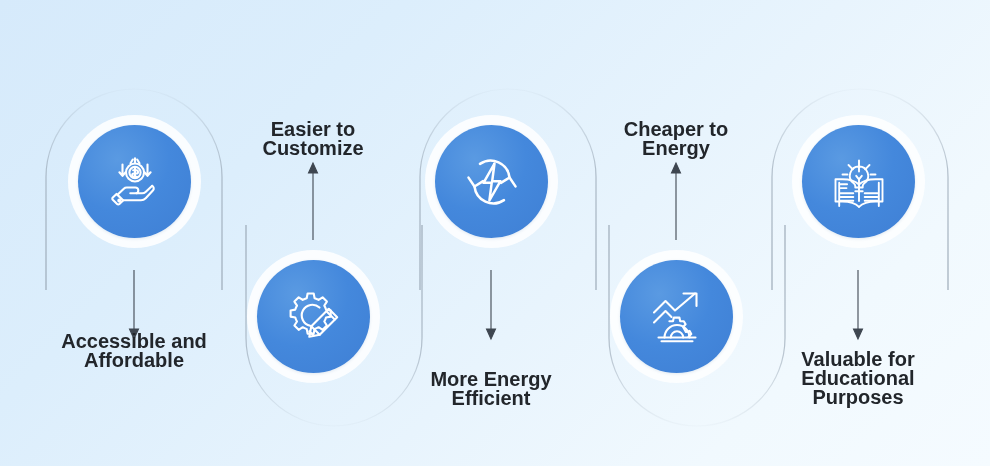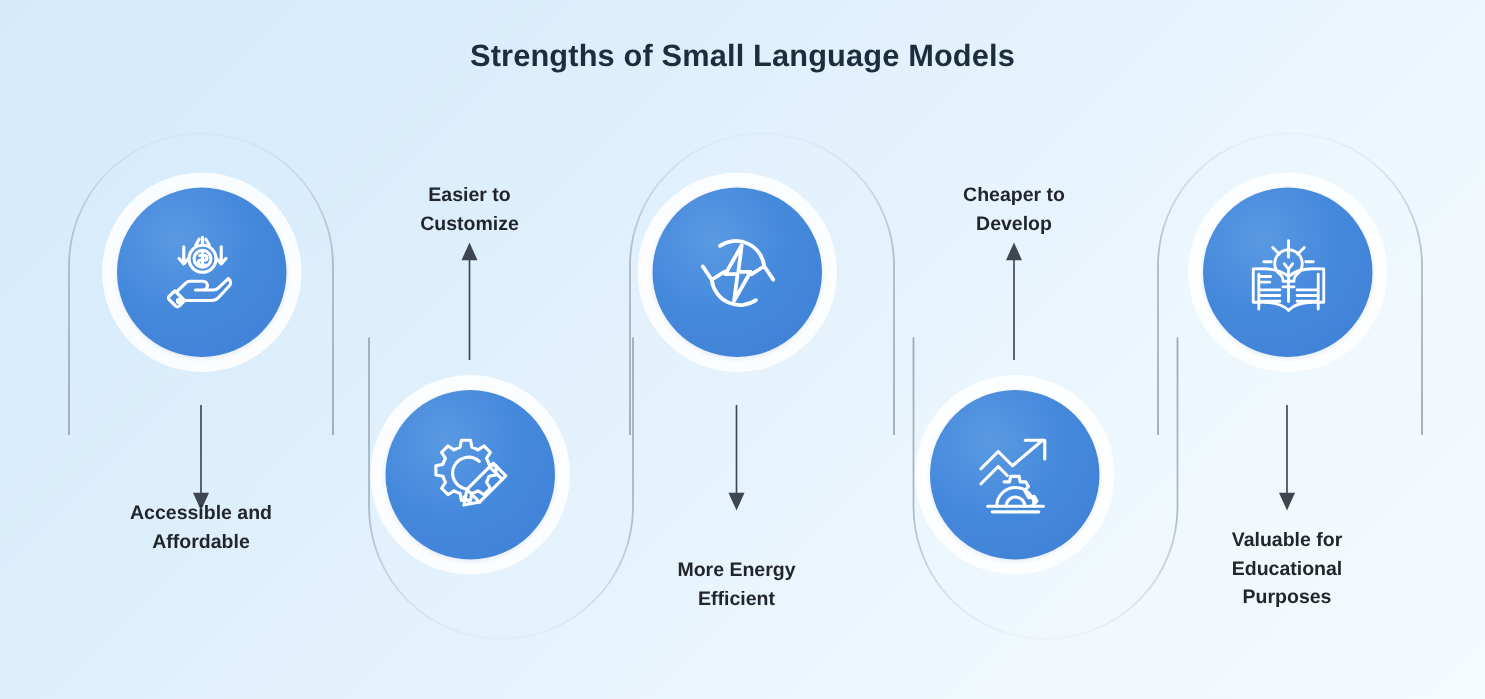--- a/index.html
+++ b/index.html
@@ -52,34 +52,33 @@
     display: flex;
     align-items: center;
     justify-content: center;
     box-shadow: 0 1px 3px rgba(40,90,150,0.13);
   }
   .icon-circle svg { display: block; }
 
   .label {
     position: absolute;
     text-align: center;
-    font-size: 13px;
+    font-size: 20px;
     line-height: 19px;
     font-weight: 600;
     color: #22262b;
     font-family: "Liberation Sans", sans-serif;
     white-space: pre-line;
   }
 </style>
 </head>
 <body>
 
 <div id="infographic">
 
-  <div id="title">Strengths of Small Language Models</div>
 
   <svg class="capsule-layer" width="990" height="466" viewBox="0 0 990 466" fill="none">
     <defs>
       <linearGradient id="fadeStroke1" x1="0" y1="0" x2="0" y2="1">
         <stop offset="0%" stop-color="#98a6b4" stop-opacity="0.95"></stop>
         <stop offset="55%" stop-color="#98a6b4" stop-opacity="0.75"></stop>
         <stop offset="100%" stop-color="#98a6b4" stop-opacity="0.05"></stop>
       </linearGradient>
       <linearGradient id="fadeStroke2" x1="0" y1="1" x2="0" y2="0">
         <stop offset="0%" stop-color="#98a6b4" stop-opacity="0.95"></stop>
@@ -179,21 +178,21 @@
         <path d="M38.5 8.5 H51.5 V21"></path>
         <path d="M9 37.5 L20.5 26 L26.5 32"></path>
         <path d="M24.4 36.2 h3.6l.8-3.6h5.6l.8 3.6h3.6l1.8 3.1-2.5 2.7 2.8 4.9 3.6-1 1.8 3.1-2.8 2.7"></path>
         <path d="M19.5 52.5a12.5 12.5 0 0 1 25 0"></path>
         <path d="M25.8 52.5a6.2 6.2 0 0 1 12.4 0"></path>
         <path d="M13.5 52.5 H50.5"></path>
         <path d="M16.5 56.2 H47.5"></path>
       </svg>
     </div>
     <div class="label" style="left:576px; top:120px; width:200px;">Cheaper to
-Develop</div>
+Energy</div>
   </div>
 
   <div class="node">
     <div class="halo" style="left:792px; top:115px; width:133px; height:133px;"></div>
     <div class="icon-circle" style="left:802px; top:125px; width:113px; height:113px;">
       <svg width="66" height="66" viewBox="0 0 66 66" fill="none" stroke="#ffffff" stroke-width="1.9" stroke-linecap="round" stroke-linejoin="round">
         <path d="M33 22.5 V11.5 M22.5 16 l4.3 4.3 M43.5 16 l-4.3 4.3 M16.5 25.5 h5 M49.5 25.5 h-5"></path>
         <path d="M33 17.5a9.2 9.2 0 0 0 -5.3 16.7c1 .8 1.6 1.9 1.6 3.1v1.2h7.4v-1.2c0-1.2.6-2.3 1.6-3.1A9.2 9.2 0 0 0 33 17.5z"></path>
         <path d="M29.3 42.2 h7.4"></path>
         <path d="M30.2 26.8 l2.8 3.6 2.8-3.6"></path>

